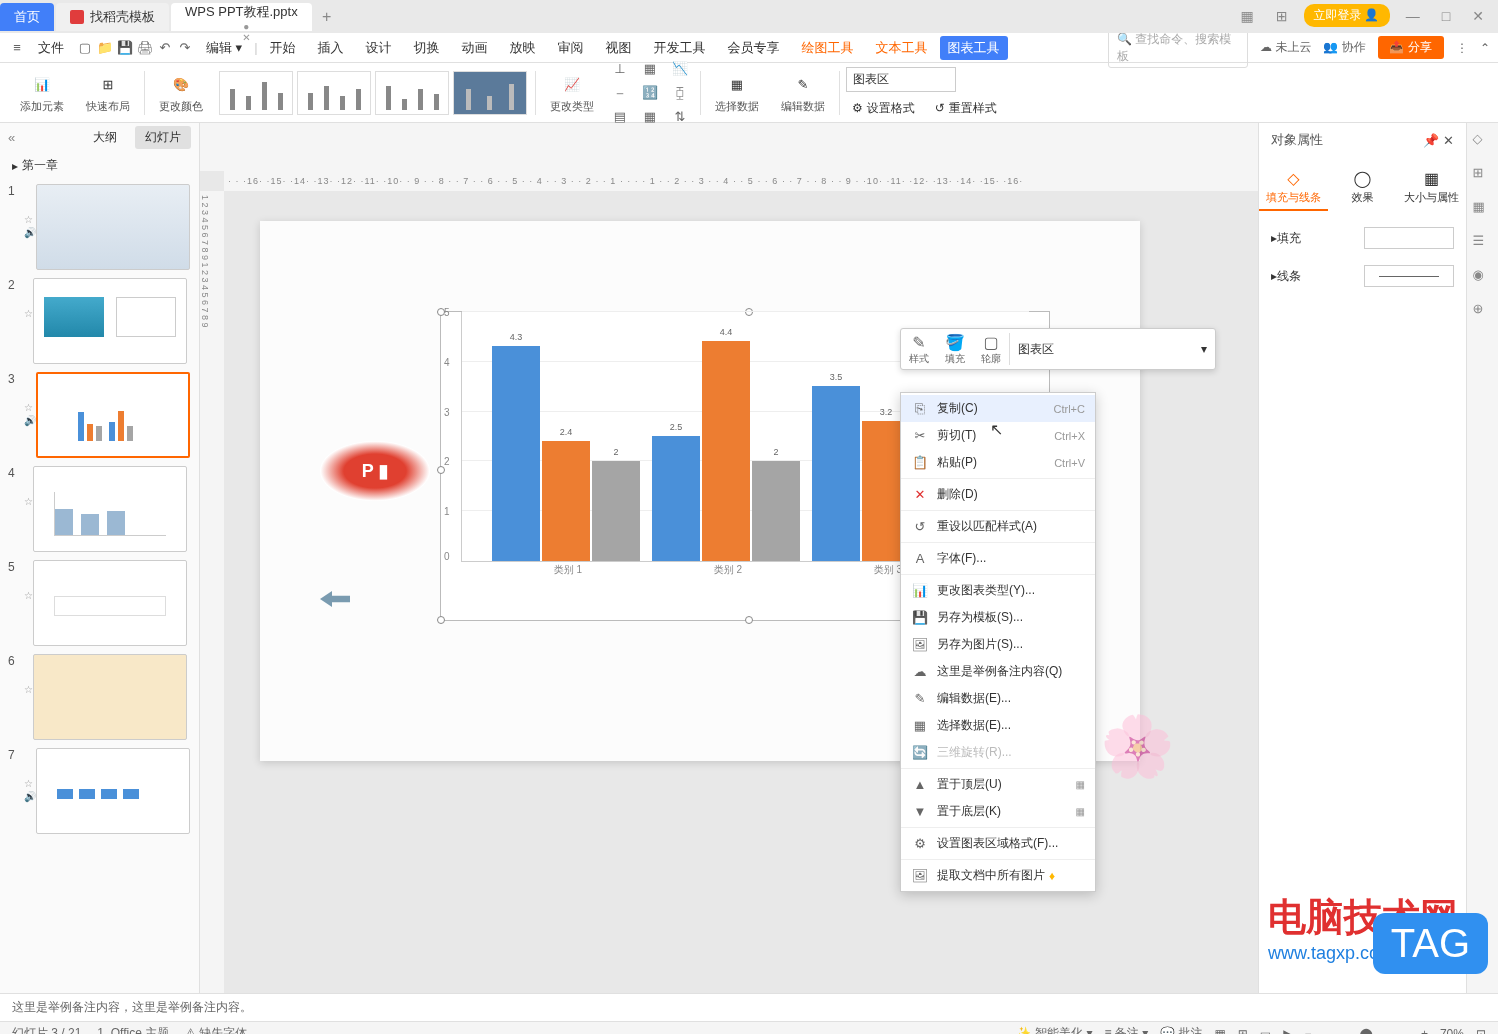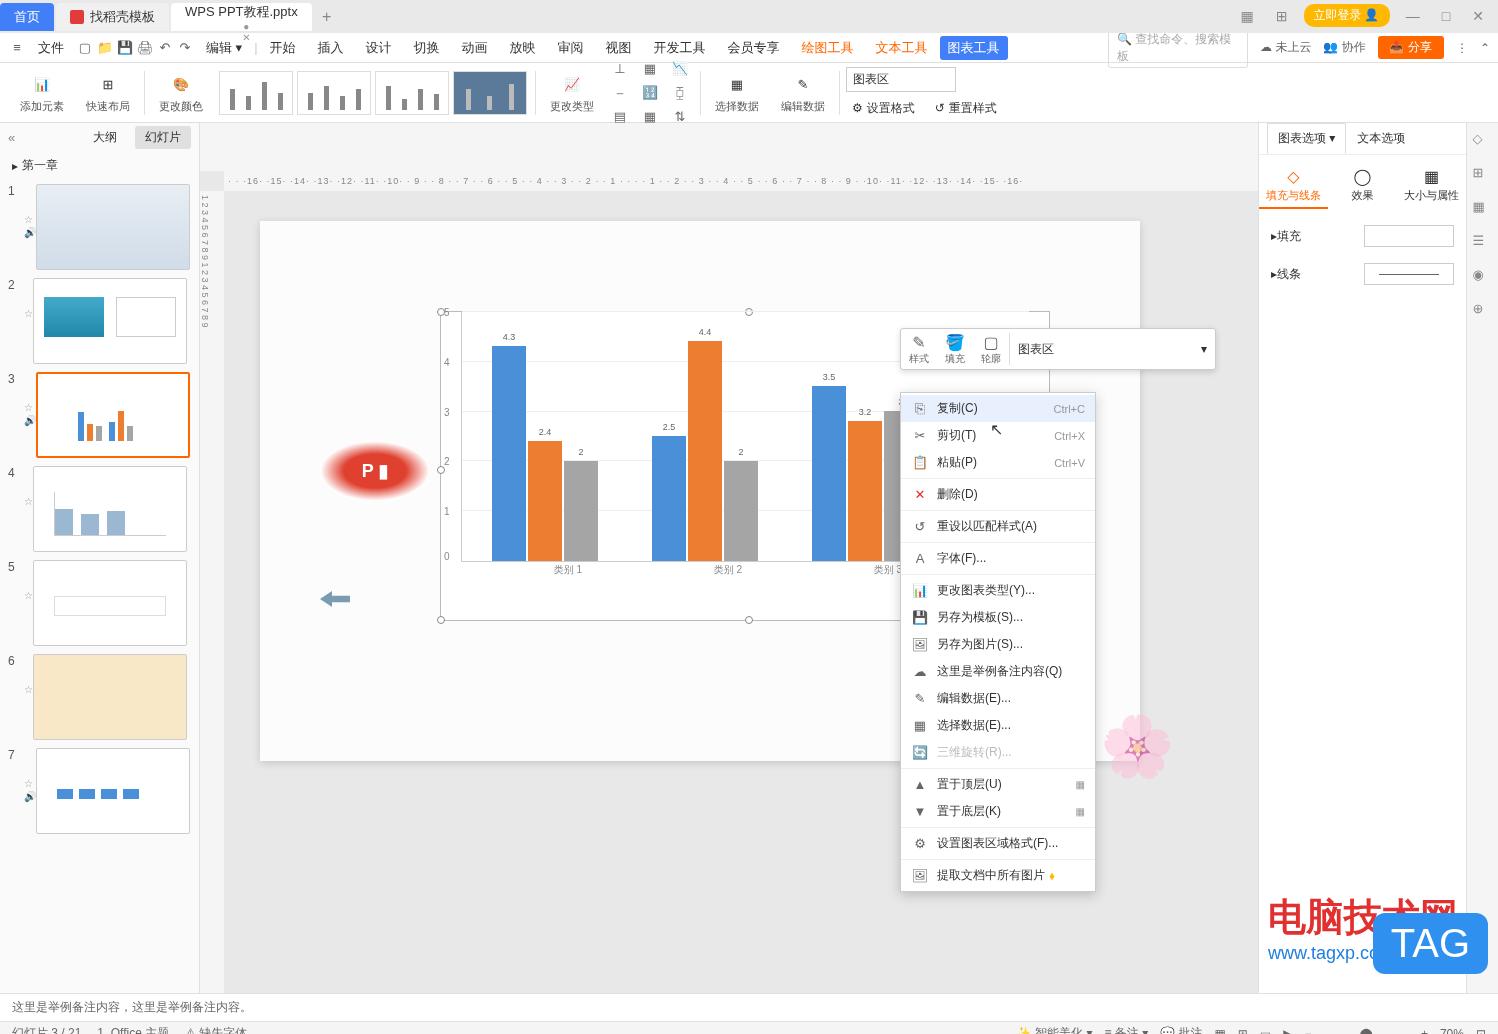--- a/index.html
+++ b/index.html
@@ -66,21 +66,21 @@
 .ruler-v { position: absolute; left: 0; top: 20px; bottom: 0; width: 24px; background: #f5f5f5; font-size: 9px; color: #888; writing-mode: vertical-lr; padding-top: 4px; }
 .slide { position: absolute; left: 60px; top: 50px; width: 880px; height: 540px; background: #fcfcfc; box-shadow: 0 2px 8px rgba(0,0,0,0.15); }
 .slide-title { text-align: center; font-size: 22px; color: #555; padding: 20px; font-family: serif; }
 .chart-box { position: absolute; left: 180px; top: 90px; width: 610px; height: 310px; border: 1px solid #bbb; background: #fff; }
 .handle { position: absolute; width: 8px; height: 8px; background: #fff; border: 1px solid #888; border-radius: 50%; }
 .chart-title { text-align: center; font-size: 13px; padding: 6px; }
 .chart-plot { position: relative; height: 250px; margin: 0 20px; border-left: 1px solid #ccc; border-bottom: 1px solid #ccc; }
 .grid-line { position: absolute; left: 0; right: 0; border-top: 1px solid #eee; }
 .y-label { position: absolute; left: -18px; font-size: 10px; color: #888; transform: translateY(-50%); }
 .bar-group { position: absolute; bottom: 0; display: flex; gap: 2px; align-items: flex-end; }
-.bar { width: 34px; position: relative; }
+.bar { width: 48px; position: relative; }
 .bar-label { position: absolute; top: -14px; width: 100%; text-align: center; font-size: 9px; color: #666; }
 .x-label { position: absolute; bottom: -16px; font-size: 10px; color: #888; width: 100px; text-align: right; }
 .ppt-icon { position: absolute; left: 60px; top: 220px; width: 110px; height: 60px; background: radial-gradient(ellipse, #e04030 40%, #fff 70%); border-radius: 50%; display: flex; align-items: center; justify-content: center; color: #fff; font-size: 18px; font-weight: bold; }
 .arrow-left { position: absolute; left: 60px; top: 370px; width: 30px; height: 16px; background: #7a9bb0; clip-path: polygon(40% 0, 40% 30%, 100% 30%, 100% 70%, 40% 70%, 40% 100%, 0 50%); }
 
 
 .float-toolbar { position: absolute; left: 900px; top: 328px; width: 316px; height: 42px; background: #fff; border: 1px solid #ccc; border-radius: 3px; display: flex; align-items: center; box-shadow: 0 2px 6px rgba(0,0,0,0.15); z-index: 50; }
 .ft-item { display: flex; flex-direction: column; align-items: center; padding: 0 8px; font-size: 10px; color: #666; }
 .ft-item .icon { font-size: 16px; color: #666; }
 .ft-select { flex: 1; border-left: 1px solid #ddd; padding: 4px 8px; font-size: 12px; display: flex; align-items: center; justify-content: space-between; height: 32px; }
@@ -423,23 +423,23 @@
           </div>
         </div>
       </div>
     </div>
 
     <div style="position:absolute;left:900px;top:540px;width:120px;height:120px;opacity:0.5;font-size:60px;color:#8899aa">🌸</div>
   </div>
 
   <div class="right-panel">
     <div class="rp-main">
-      <div class="rp-tabs">
-        <div class="rp-tab active"><span>图表选项</span> ▾</div>
-        <div class="rp-tab">文本选项</div>
+      <div class="rp-title">
+        <span>对象属性</span>
+        <span><span>📌</span> <span>✕</span></span>
       </div>
       <div class="rp-subtabs">
         <div class="rp-subtab active"><span class="rp-subtab-icon">◇</span><span>填充与线条</span></div>
         <div class="rp-subtab"><span class="rp-subtab-icon">◯</span><span>效果</span></div>
         <div class="rp-subtab"><span class="rp-subtab-icon">▦</span><span>大小与属性</span></div>
       </div>
       <div class="rp-section">
         <span>▸ </span>
           <span class="rp-section-label">填充</span>
         <div class="rp-dropdown"></div>

